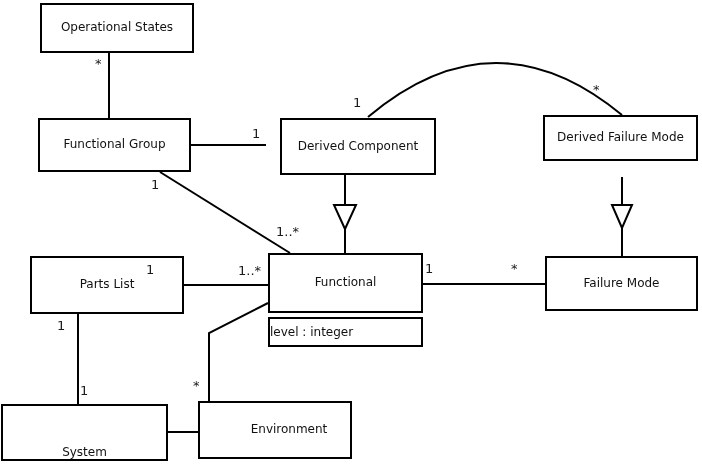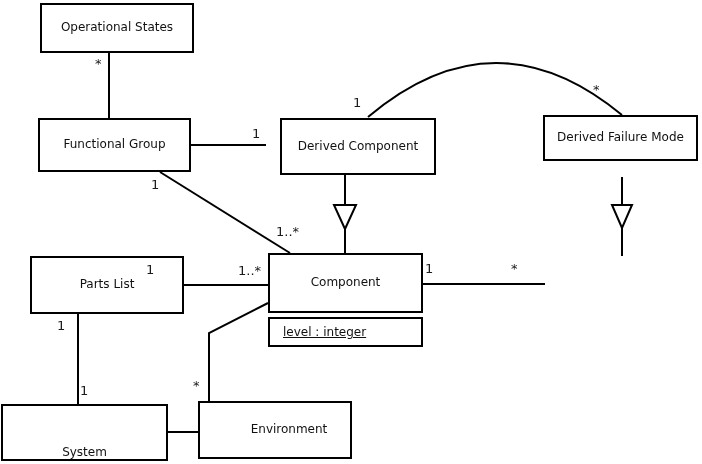--- a/index.html
+++ b/index.html
@@ -26,24 +26,22 @@
     color:#111;
   }
   .uml-attr{
     position:absolute;
     box-sizing:border-box;
     border:2px solid #000;
     background:#ffffff;
     display:flex;
     align-items:center;
     justify-content:flex-start;
-    padding-left:13px;
     font-size:12px;
     color:#111;
-    text-decoration:underline;
   }
   .mult{
     position:absolute;
     font-size:13px;
     color:#1a1a1a;
     white-space:nowrap;
   }
 </style>
 </head>
 <body>
@@ -84,26 +82,29 @@
 
   <div class="uml-class" style="left:543px;top:115px;width:155px;height:46px;">
     <span>Derived Failure Mode</span>
   </div>
 
   <div class="uml-class" style="left:1px;top:256px;width:154px;height:58px;margin-left:29px;">
     <span>Parts List</span>
   </div>
 
   <div class="uml-class" style="left:268px;top:253px;width:155px;height:60px;">
-    <span>Component</span>
+    <span>Functional</span>
   </div>
   <div class="uml-attr" style="left:268px;top:317px;width:155px;height:30px;">
     <span>level : integer</span>
   </div>
 
+  <div class="uml-class" style="left:545px;top:256px;width:153px;height:55px;">
+    <span>Failure Mode</span>
+  </div>
 
   <div class="uml-class" style="left:1px;top:404px;width:167px;height:57px;align-items:flex-end;">
     <span>System</span>
   </div>
 
   <div class="uml-class" style="left:198px;top:401px;width:154px;height:58px;padding-left:28px;">
     <span>Environment</span>
   </div>
 
   <span class="mult" style="left:95px;top:56px;">*</span>

